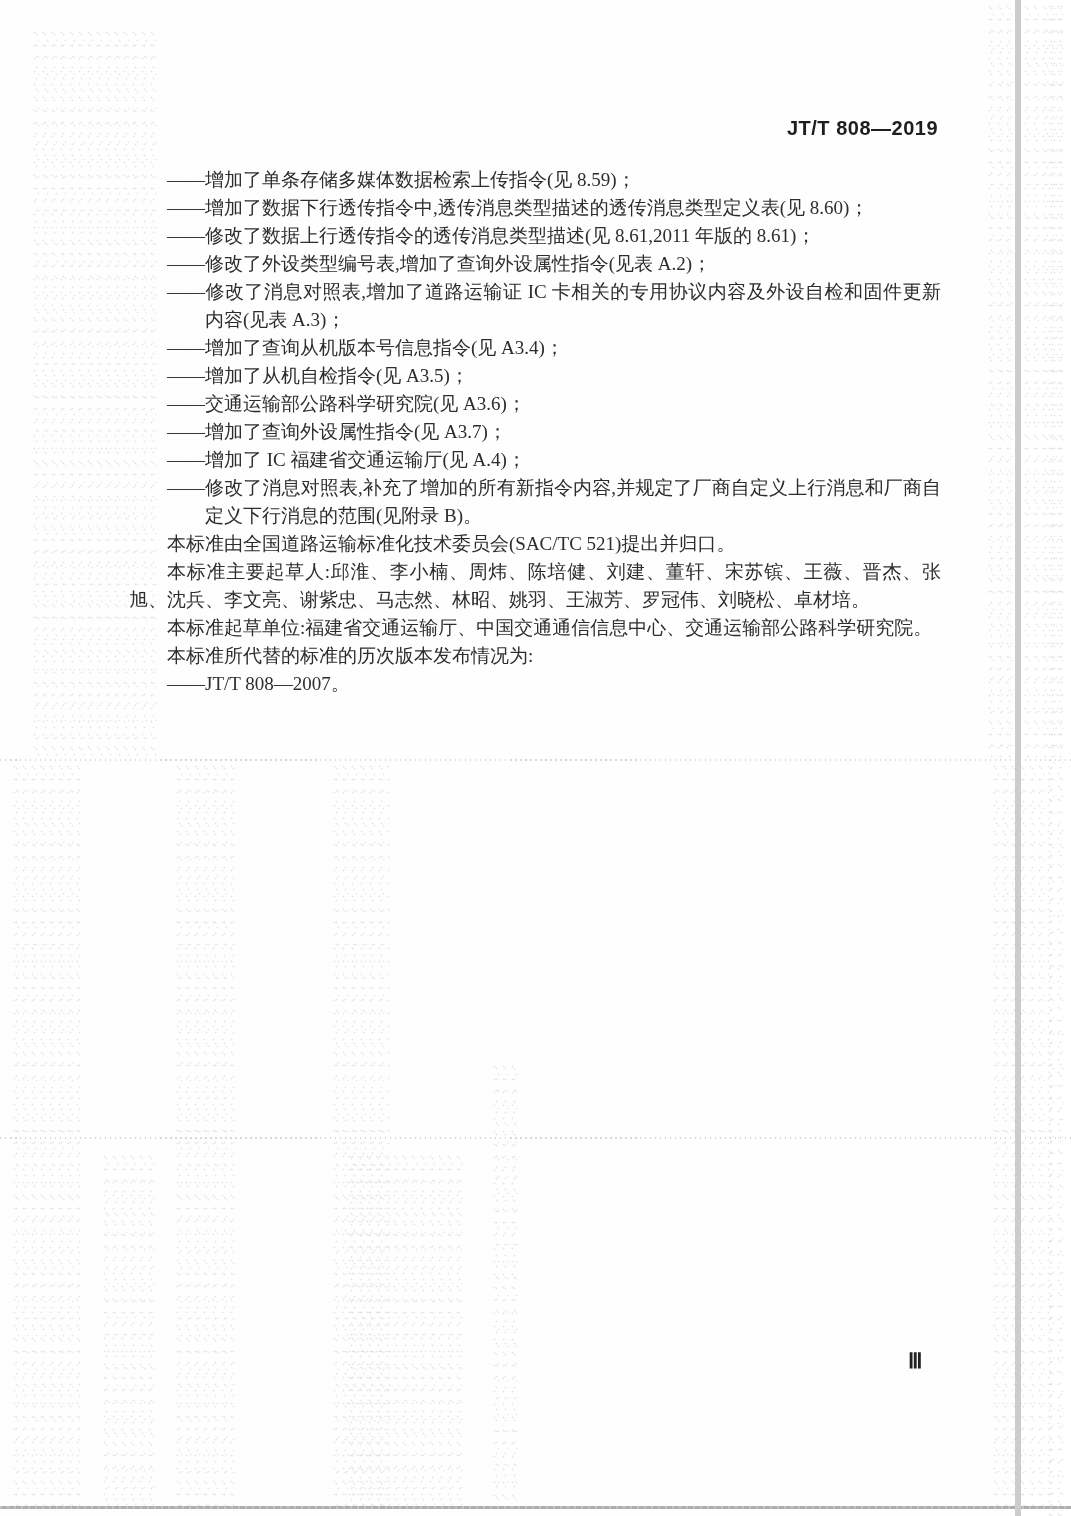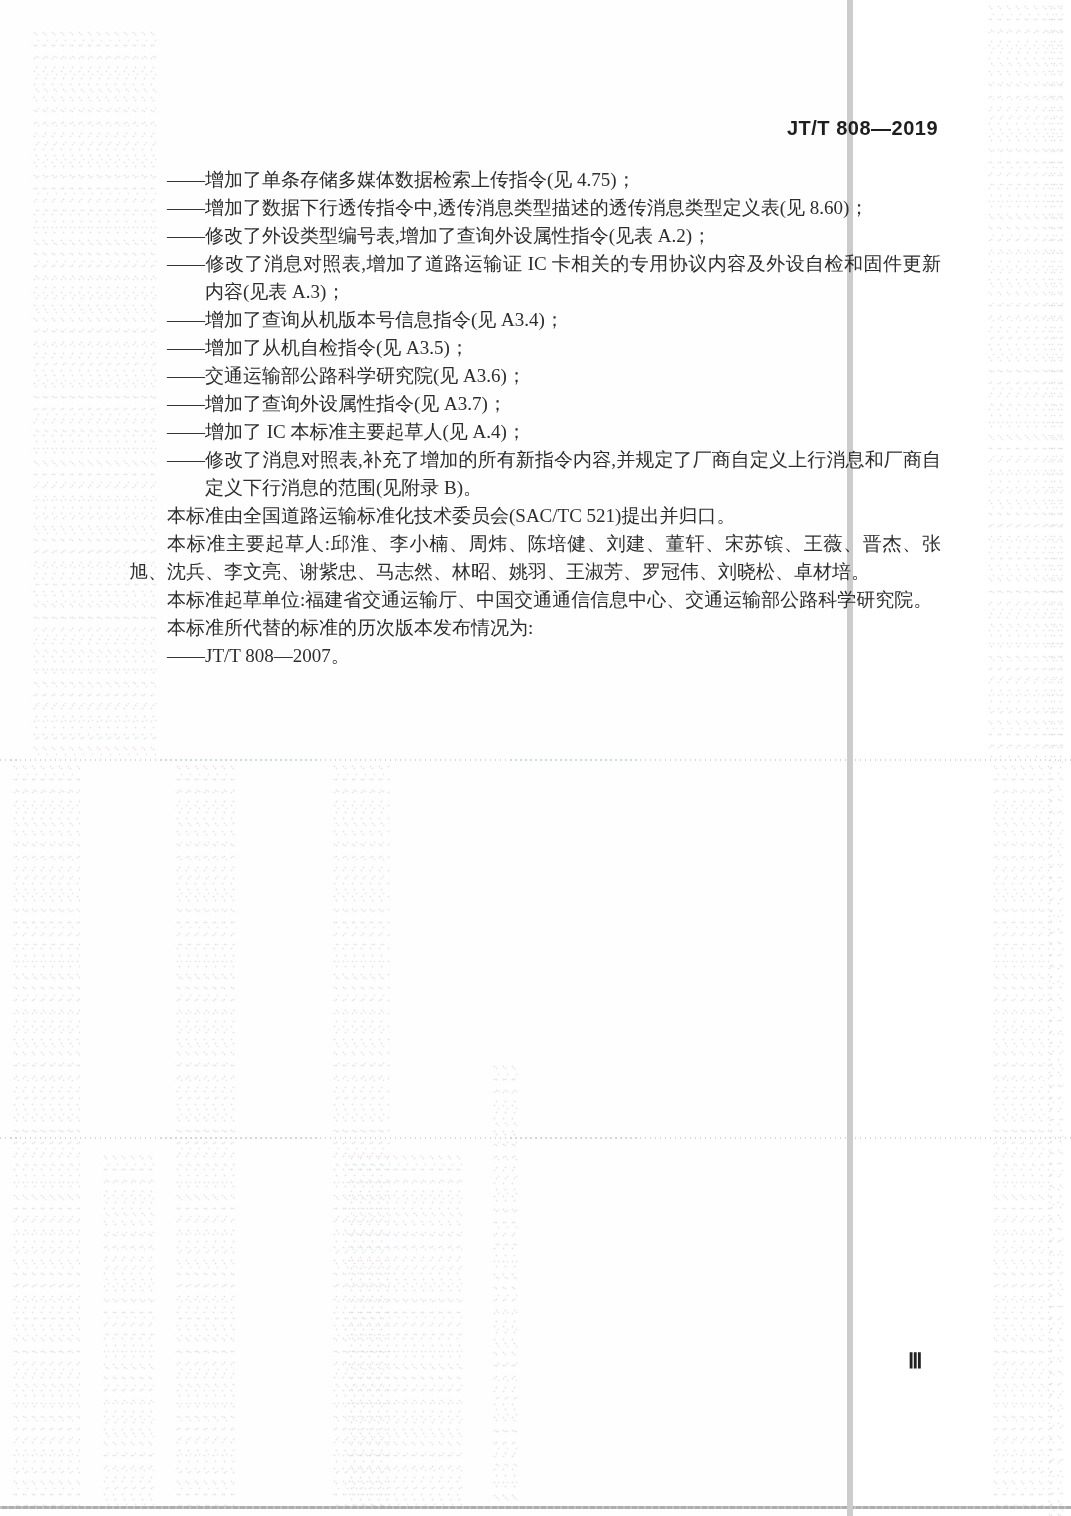--- a/index.html
+++ b/index.html
@@ -5,21 +5,21 @@
   html, body {
     margin: 0;
     padding: 0;
     width: 1071px;
     height: 1516px;
     background: #ffffff;
     overflow: hidden;
   }
   .page {
     position: relative;
-    width: 853px;
+    width: 1021px;
     height: 1516px;
     background: #fefefe;
     font-family: "Liberation Serif", "DejaVu Serif", serif;
     color: #2d2d2d;
   }
   
   .dots {
     position: absolute;
     background-image:
       radial-gradient(circle, rgba(198,150,196,0.30) 0.8px, transparent 1.1px),
@@ -119,29 +119,30 @@
   <div class="dots b9"></div>
   <div class="dots b10"></div>
   <div class="hline hline-1"></div>
   <div class="hline hline-2"></div>
   <div class="scan-bottom-line"></div>
   <div class="scan-right-strip"></div>
 
   <div class="std-header">JT/T 808—2019</div>
 
   <div class="content">
-    <p class="change-item">——增加了单条存储多媒体数据检索上传指令(见 4.75)；</p>
+    <p class="change-item">——增加了单条存储多媒体数据检索上传指令(见 8.59)；</p>
     <p class="change-item">——增加了数据下行透传指令中,透传消息类型描述的透传消息类型定义表(见 8.60)；</p>
+    <p class="change-item">——修改了数据上行透传指令的透传消息类型描述(见 8.61,2011 年版的 8.61)；</p>
     <p class="change-item">——修改了外设类型编号表,增加了查询外设属性指令(见表 A.2)；</p>
     <p class="change-item">——修改了消息对照表,增加了道路运输证 IC 卡相关的专用协议内容及外设自检和固件更新内容(见表 A.3)；</p>
     <p class="change-item">——增加了查询从机版本号信息指令(见 A3.4)；</p>
     <p class="change-item">——增加了从机自检指令(见 A3.5)；</p>
     <p class="change-item">——交通运输部公路科学研究院(见 A3.6)；</p>
     <p class="change-item">——增加了查询外设属性指令(见 A3.7)；</p>
-    <p class="change-item">——增加了 IC 本标准主要起草人(见 A.4)；</p>
+    <p class="change-item">——增加了 IC 福建省交通运输厅(见 A.4)；</p>
     <p class="change-item">——修改了消息对照表,补充了增加的所有新指令内容,并规定了厂商自定义上行消息和厂商自定义下行消息的范围(见附录 B)。</p>
 
     <p class="body-para">本标准由全国道路运输标准化技术委员会(SAC/TC 521)提出并归口。</p>
     <p class="body-para">本标准主要起草人:邱淮、李小楠、周炜、陈培健、刘建、董轩、宋苏镔、王薇、晋杰、张旭、沈兵、李文亮、谢紫忠、马志然、林昭、姚羽、王淑芳、罗冠伟、刘晓松、卓材培。</p>
     <p class="body-para">本标准起草单位:福建省交通运输厅、中国交通通信信息中心、交通运输部公路科学研究院。</p>
     <p class="body-para">本标准所代替的标准的历次版本发布情况为:</p>
 
     <p class="history-item">——JT/T 808—2007。</p>
   </div>
 

